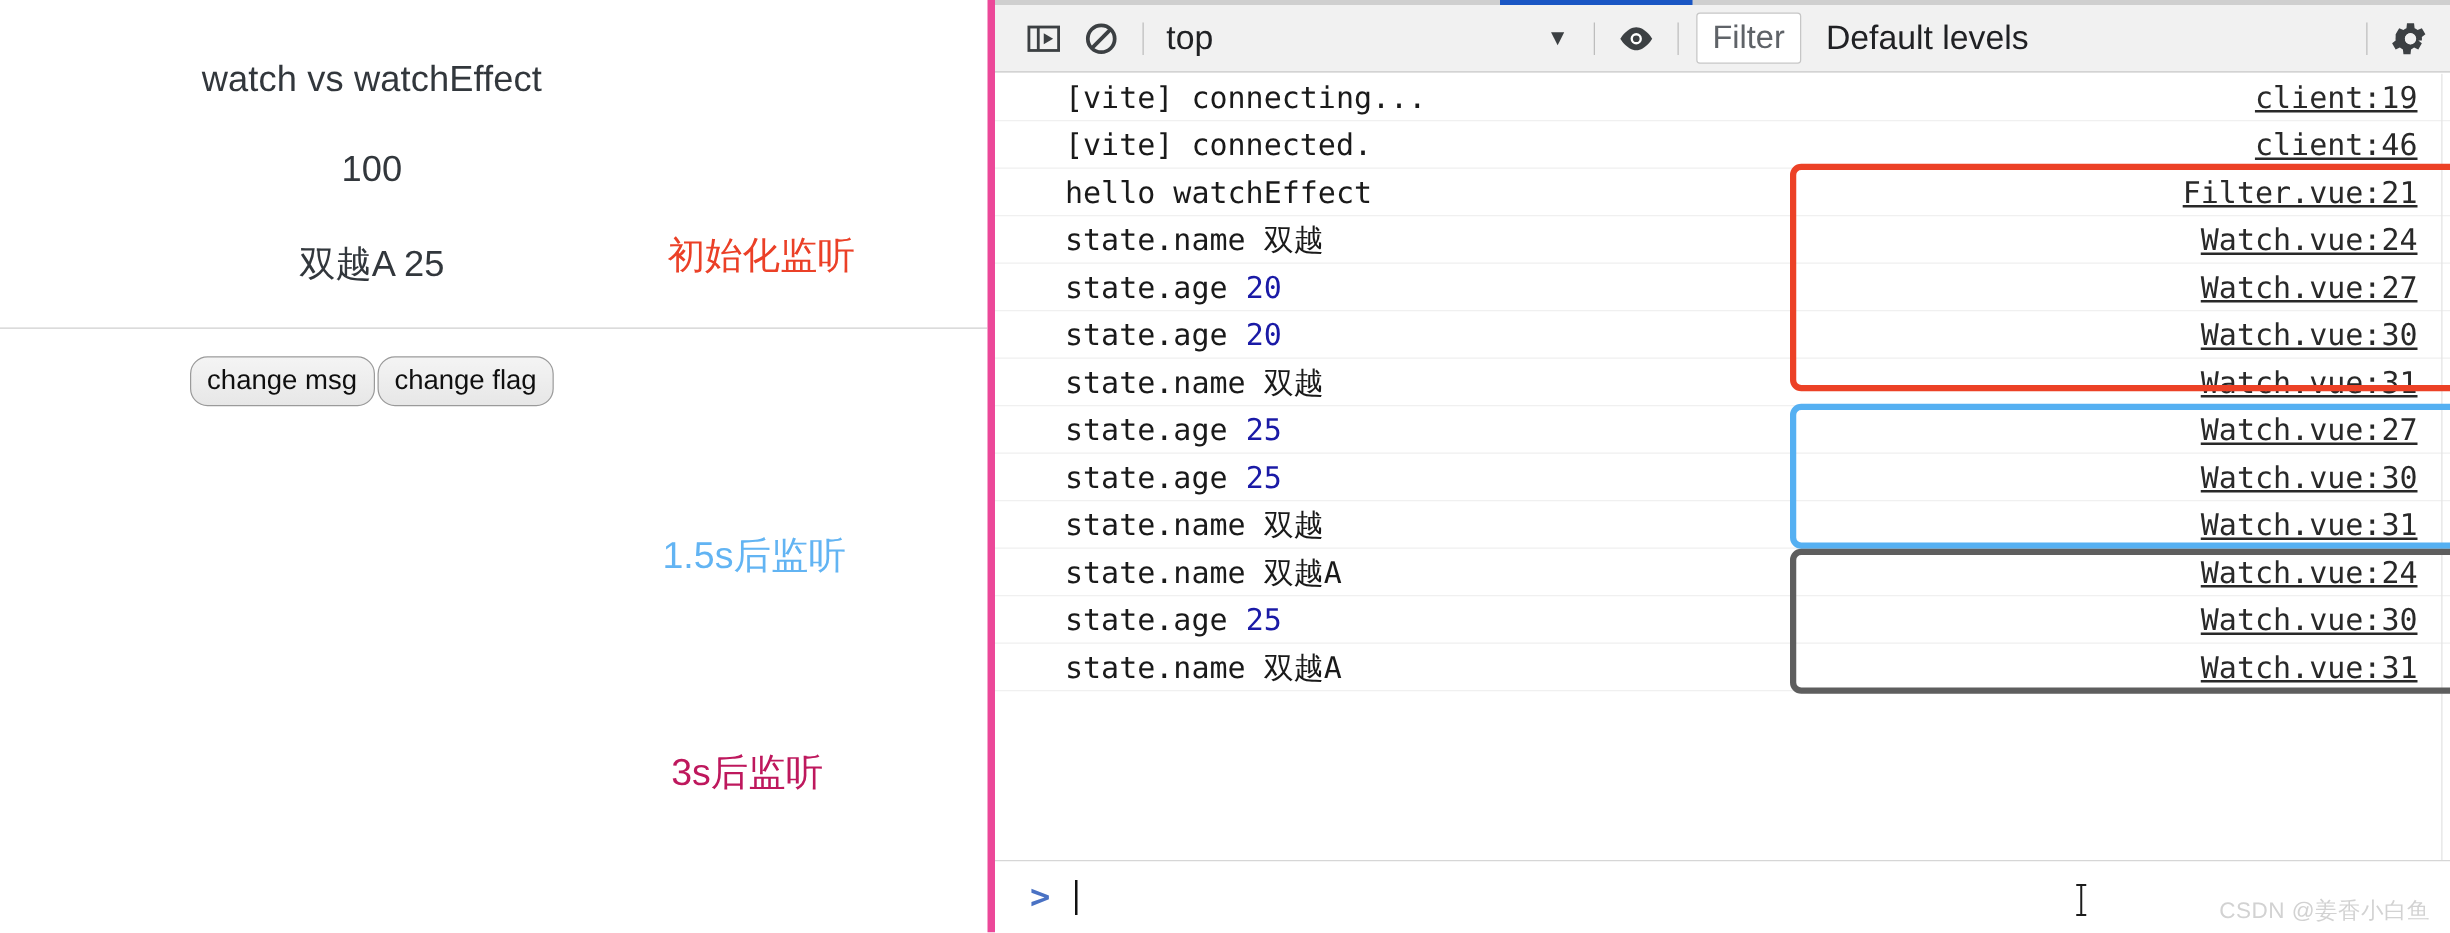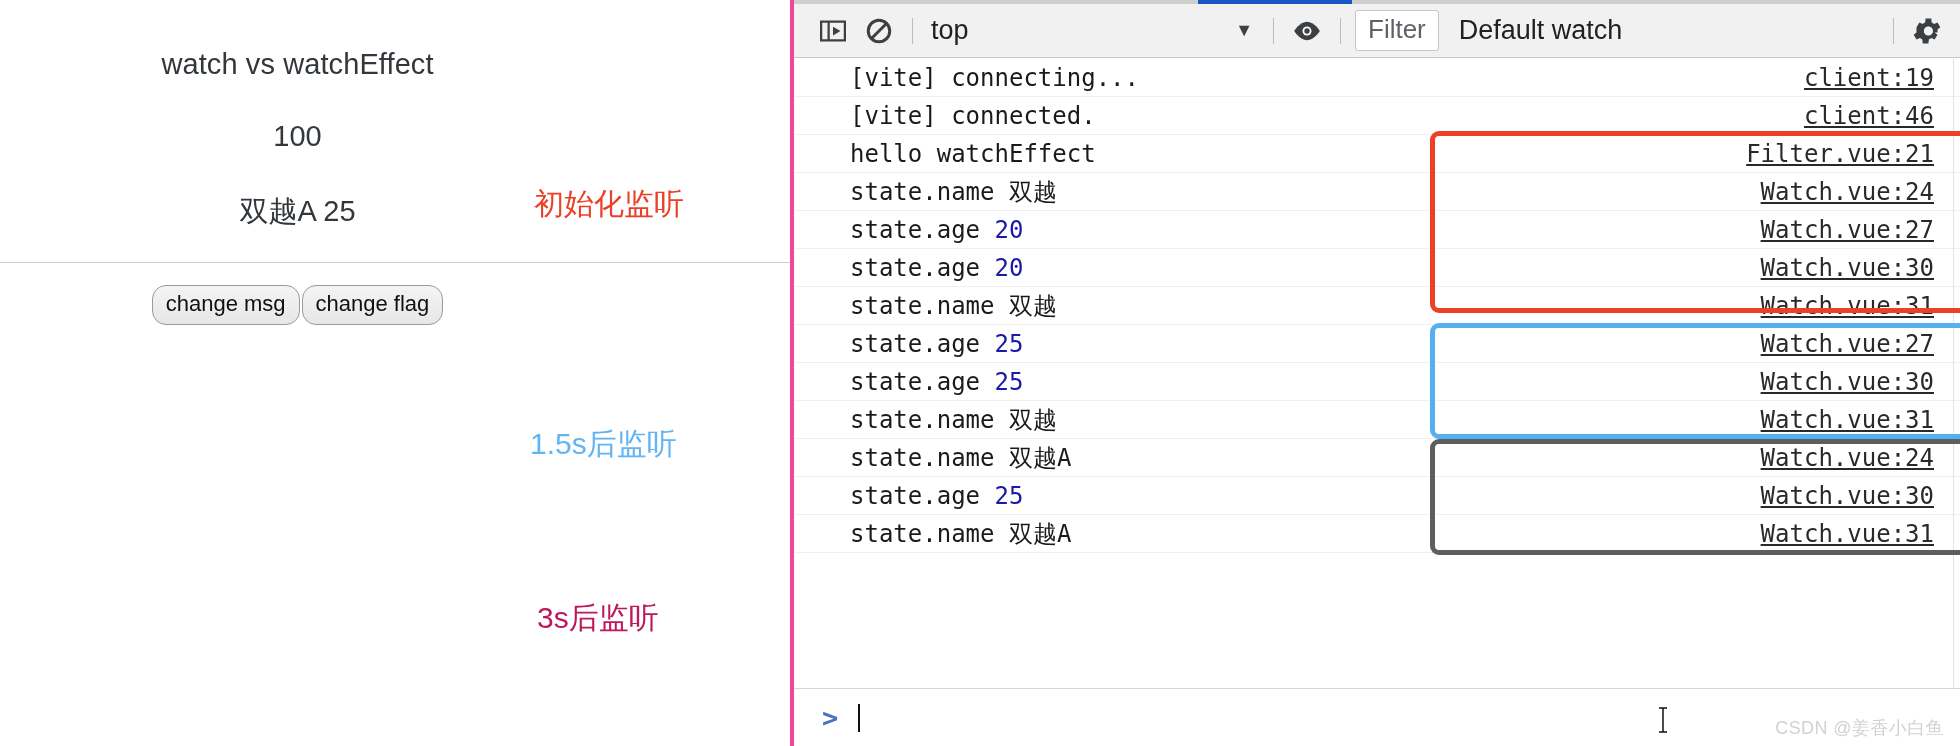--- a/index.html
+++ b/index.html
@@ -99,21 +99,21 @@
   .annot-red   { color: #eb4027; left: 534px; top: 184px; }
   .annot-blue  { color: #62b4f3; left: 530px; top: 424px; }
   .annot-gray  { color: #be185d; left: 537px; top: 598px; }
 
   
   .devtools {
     position: relative;
     flex: 1 1 auto;
     height: 746px;
     background: #ffffff;
-    border-left: 4px solid #ec4899;
+    border-left: 6px solid #ec4899;
     box-sizing: border-box;
   }
 
   .tab-strip {
     position: absolute;
     top: 0; left: 0; right: 0;
     height: 4px;
     background: #cfcfcf;
   }
   .tab-active-underline {
@@ -357,21 +357,21 @@
           <path d="M12 5.5C6.8 5.5 3 12 3 12s3.8 6.5 9 6.5 9-6.5 9-6.5S17.2 5.5 12 5.5z" fill="#3c4043"></path>
           <circle cx="12" cy="12" r="3.2" fill="#ffffff"></circle>
           <circle cx="12" cy="12" r="1.9" fill="#3c4043"></circle>
         </svg>
       </div>
 
       <div class="tb-sep"></div>
 
       <div class="filter-box">Filter</div>
 
-      <div class="levels-label">Default watch</div>
+      <div class="levels-label">Default levels</div>
 
       <div class="tb-spacer"></div>
 
       <div class="tb-sep"></div>
 
       <div class="tb-icon">
         <svg width="34" height="34" viewBox="0 0 24 24" aria-hidden="true">
           <path fill="#3c4043" d="M19.4 13a7.6 7.6 0 0 0 0-2l2-1.6-2-3.4-2.4 1a7.6 7.6 0 0 0-1.7-1L15 3.2h-4l-.3 2.8c-.6.2-1.2.6-1.7 1l-2.4-1-2 3.4L4.6 11a7.6 7.6 0 0 0 0 2l-2 1.6 2 3.4 2.4-1c.5.4 1.1.8 1.7 1l.3 2.8h4l.3-2.8c.6-.2 1.2-.6 1.7-1l2.4 1 2-3.4-2-1.6zM13 15.2A3.2 3.2 0 1 1 16.2 12 3.2 3.2 0 0 1 13 15.2z"></path>
           <circle cx="12.9" cy="12" r="3.05" fill="#f1f1f1"></circle>
         </svg>

